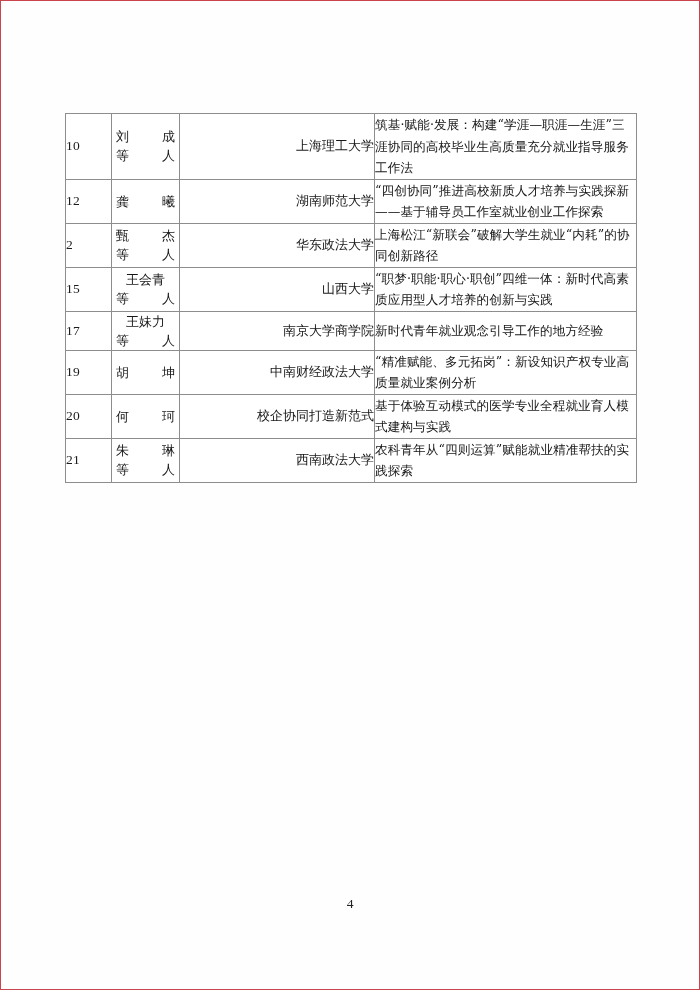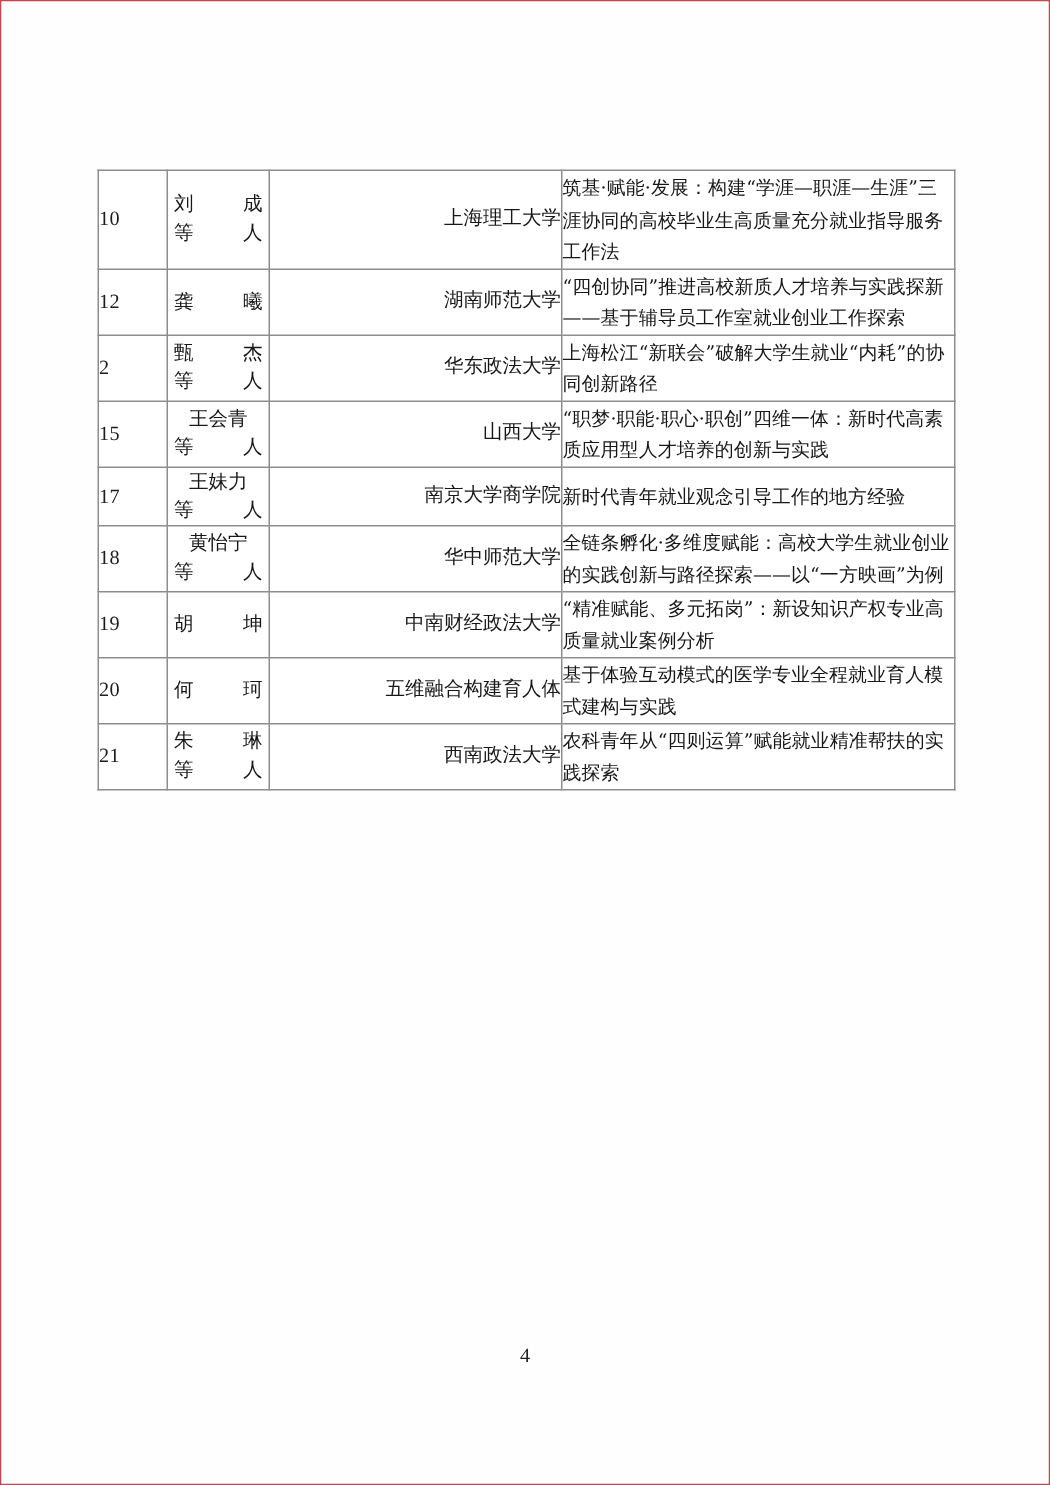--- a/index.html
+++ b/index.html
@@ -173,51 +173,39 @@
               <span class="nm-line">王妹力</span>
               <span class="nm-line nm-spread">
                 <span>等</span>
                 <span>人</span>
               </span>
             </td>
             <td class="org">南京大学商学院</td>
             <td class="title">新时代青年就业观念引导工作的地方经验</td>
           </tr>
           <tr>
-            <td class="num">18</td>
-            <td class="name">
-              <span class="nm-line">黄怡宁</span>
-              <span class="nm-line nm-spread">
-                <span>等</span>
-                <span>人</span>
-              </span>
-            </td>
-            <td class="org">华中师范大学</td>
-            <td class="title">全链条孵化·多维度赋能：高校大学生就业创业的实践创新与路径探索——以“一方映画”为例</td>
-          </tr>
-          <tr>
             <td class="num">19</td>
             <td class="name">
               <span class="nm-line nm-spread">
                 <span>胡</span>
                 <span>坤</span>
               </span>
             </td>
             <td class="org">中南财经政法大学</td>
             <td class="title">“精准赋能、多元拓岗”：新设知识产权专业高质量就业案例分析</td>
           </tr>
           <tr>
             <td class="num">20</td>
             <td class="name">
               <span class="nm-line nm-spread">
                 <span>何</span>
                 <span>珂</span>
               </span>
             </td>
-            <td class="org">五维融合构建育人体</td>
+            <td class="org">校企协同打造新范式</td>
             <td class="title">基于体验互动模式的医学专业全程就业育人模式建构与实践</td>
           </tr>
           <tr>
             <td class="num">21</td>
             <td class="name">
               <span class="nm-line nm-spread">
                 <span>朱</span>
                 <span>琳</span>
               </span>
               <span class="nm-line nm-spread">

